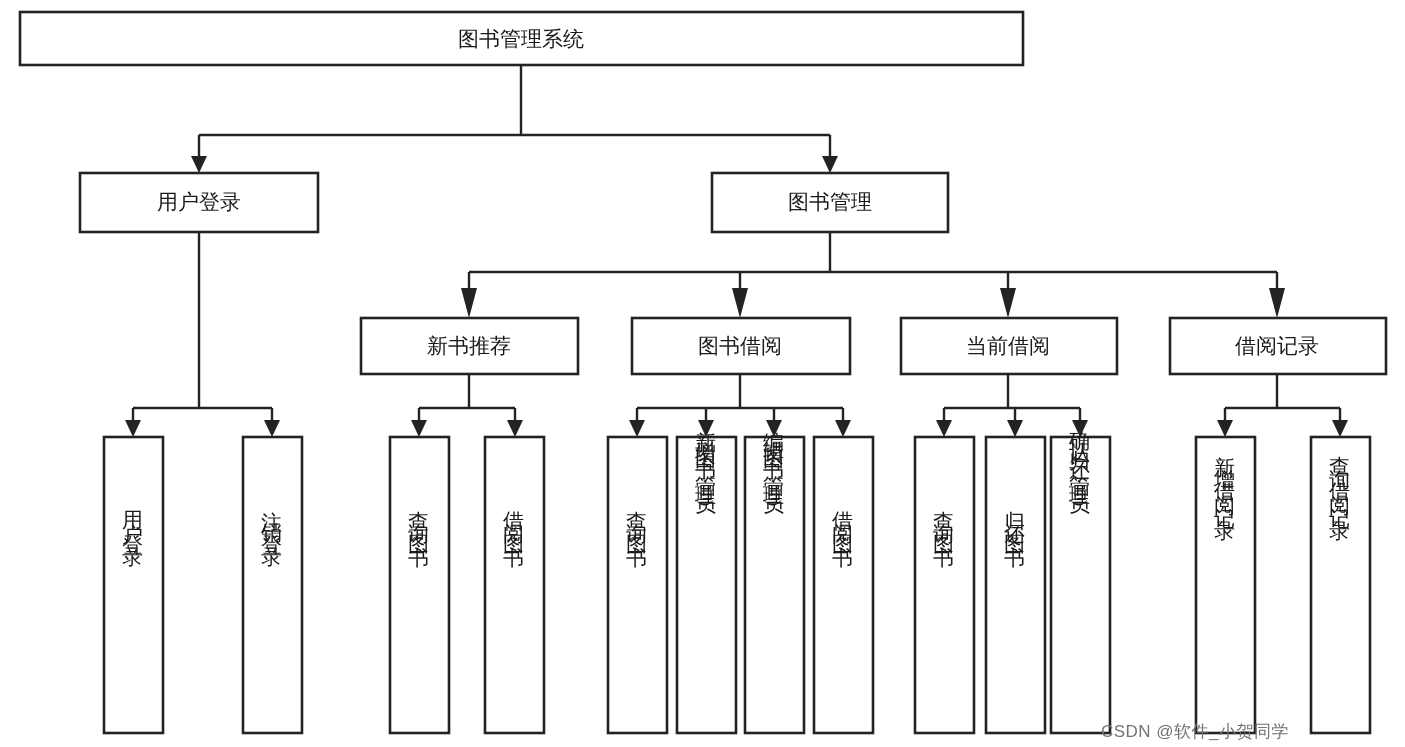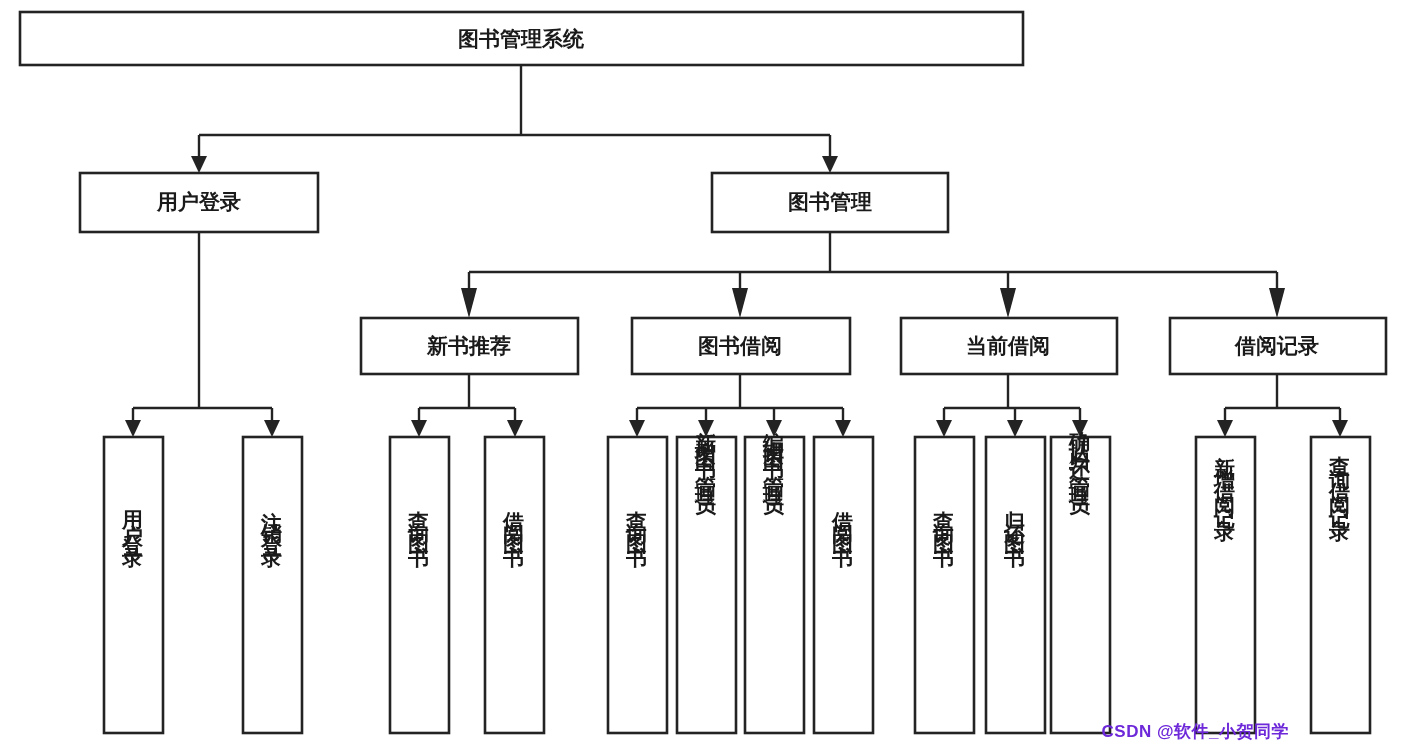--- a/index.html
+++ b/index.html
@@ -11,21 +11,20 @@
     width: 1405px;
     height: 747px;
     overflow: hidden;
     font-family: "Liberation Sans", "DejaVu Sans", sans-serif;
   }
   #diagram-root {
     position: relative;
     width: 1297px;
     height: 747px;
     background: #ffffff;
-    font-weight: bold;
   }
   svg.diagram {
     display: block;
     width: 1405px;
     height: 747px;
   }
   .node-rect {
     fill: #ffffff;
     stroke: #232323;
     stroke-width: 2.6;
@@ -52,21 +51,21 @@
   .arrow-head {
     fill: #232323;
     stroke: none;
   }
   .watermark {
     position: absolute;
     right: 8px;
     bottom: 4px;
     font-family: "Liberation Sans", "DejaVu Sans", sans-serif;
     font-size: 17px;
-    color: #6d28d9;
+    color: #737373;
     letter-spacing: 0.5px;
     white-space: nowrap;
     pointer-events: none;
   }
 </style>
 </head>
 <body>
 
 <div id="diagram-root">
 

